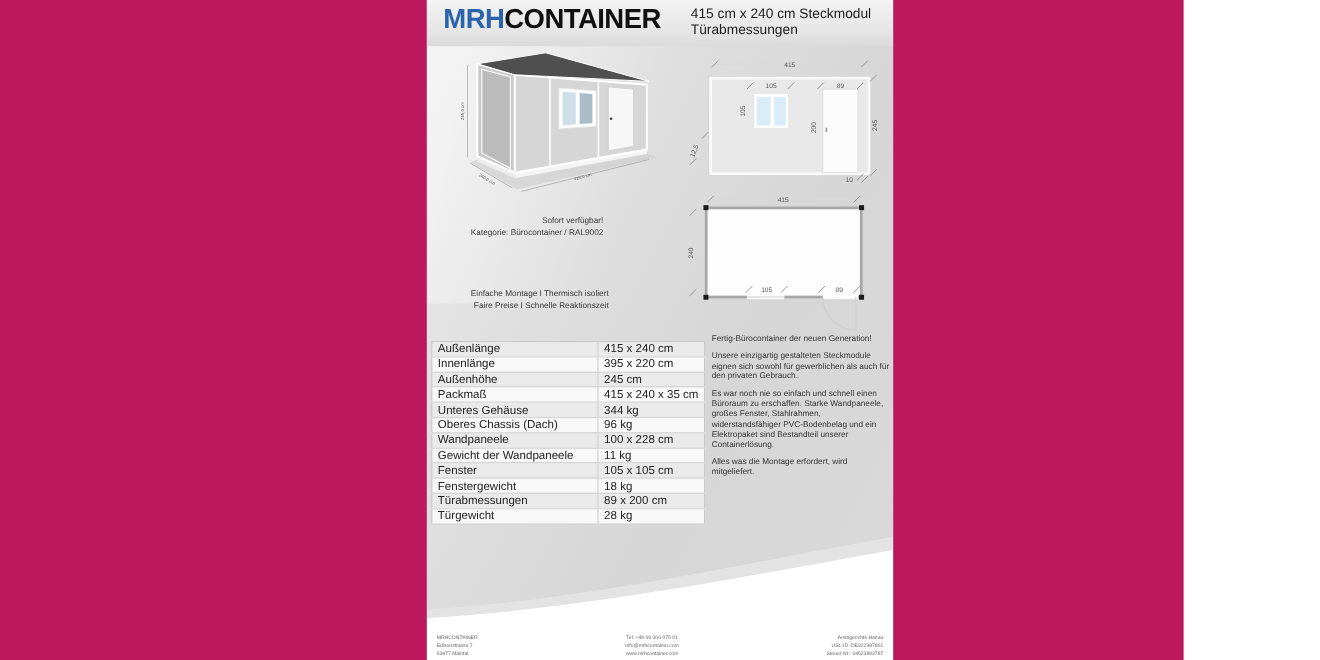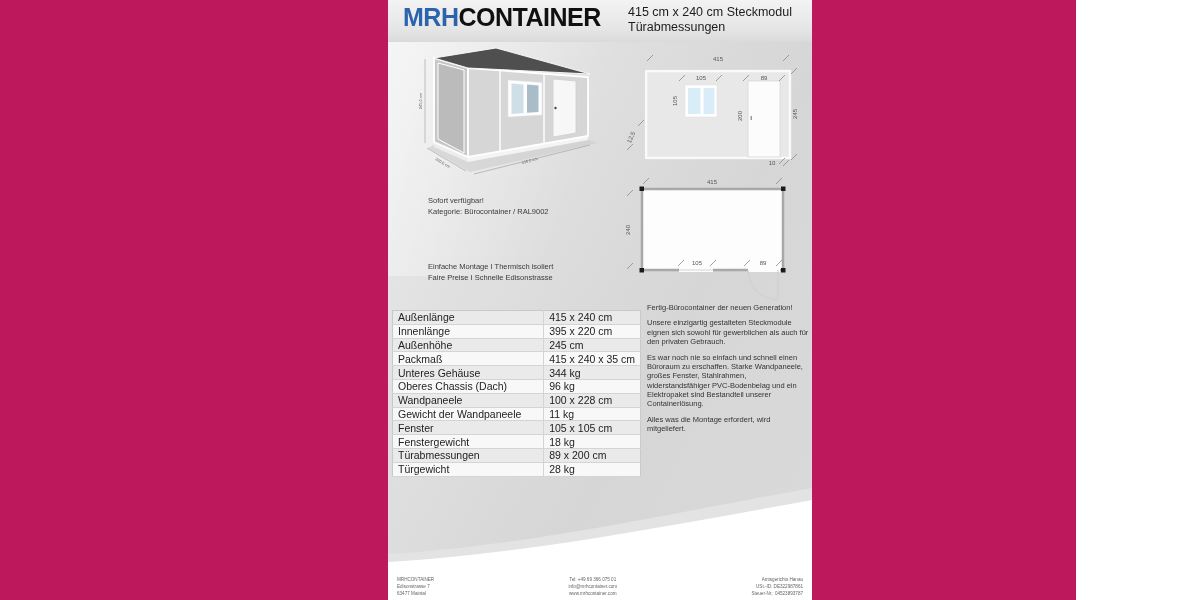--- a/index.html
+++ b/index.html
@@ -8,21 +8,21 @@
   .content{position:absolute;left:388px;top:0;width:424px;height:600px;overflow:hidden;
         background:linear-gradient(118deg,#ececec 0%,#e0e0e0 30%,#d6d6d6 62%,#dadada 100%);}
   .content::before{content:"";position:absolute;left:0;top:0;width:100%;height:46%;
         background:linear-gradient(108deg,rgba(255,255,255,.55),rgba(255,255,255,0) 48%);}
   .header{position:absolute;left:0;top:0;width:100%;height:42px;
         background:linear-gradient(180deg,#f3f3f3,#e5e5e5 70%,#dadada);}
   .logo{position:absolute;left:15px;top:3px;font-size:25px;font-weight:800;letter-spacing:-0.5px;color:#101010;}
   .logo .mrh{color:#2b64ad;}
   .title{position:absolute;left:240px;top:5px;width:180px;font-size:12.5px;font-weight:400;
         color:#1c1c1c;line-height:1.2;}
-  .smalltext{position:absolute;font-size:7.5px;color:#3a3a3a;line-height:1.4;}
+  .smalltext{position:absolute;font-size:7.5px;color:#3a3a3a;line-height:1.4;text-align:right;}
   #availability{left:40px;top:196px;}
   #features{left:40px;top:262px;}
   .iso{position:absolute;left:24px;top:44px;}
   .elev{position:absolute;left:236px;top:50px;}
   .plan{position:absolute;left:236px;top:170px;}
   .spec-table{position:absolute;left:4px;top:310px;width:249px;border-collapse:collapse;
         border:1px solid #c9c9c9;}
   .spec-table td{font-size:10.5px;color:#222;padding:0 5px;height:12.8px;
         border-bottom:1px solid #d4d4d4;white-space:nowrap;margin-left:23px;}
   .spec-table td.label{width:152px;border-right:1px solid #d4d4d4;}
@@ -136,21 +136,21 @@
       <text x="139" y="95" font-size="6" fill="#555" text-anchor="middle">89</text>
     </svg>
 
     <div id="availability" class="smalltext">
       <div>Sofort verfügbar!</div>
       <div>Kategorie: Bürocontainer / RAL9002</div>
     </div>
 
     <div id="features" class="smalltext">
       <div>Einfache Montage I Thermisch isoliert</div>
-      <div>Faire Preise I Schnelle Edisonstrasse</div>
+      <div>Faire Preise I Schnelle Reaktionszeit</div>
     </div>
 
     <table class="spec-table">
       <tbody>
         <tr>
             <td class="label">Außenlänge</td>
             <td>415 x 240 cm</td>
           </tr>
         <tr>
             <td class="label">Innenlänge</td>

